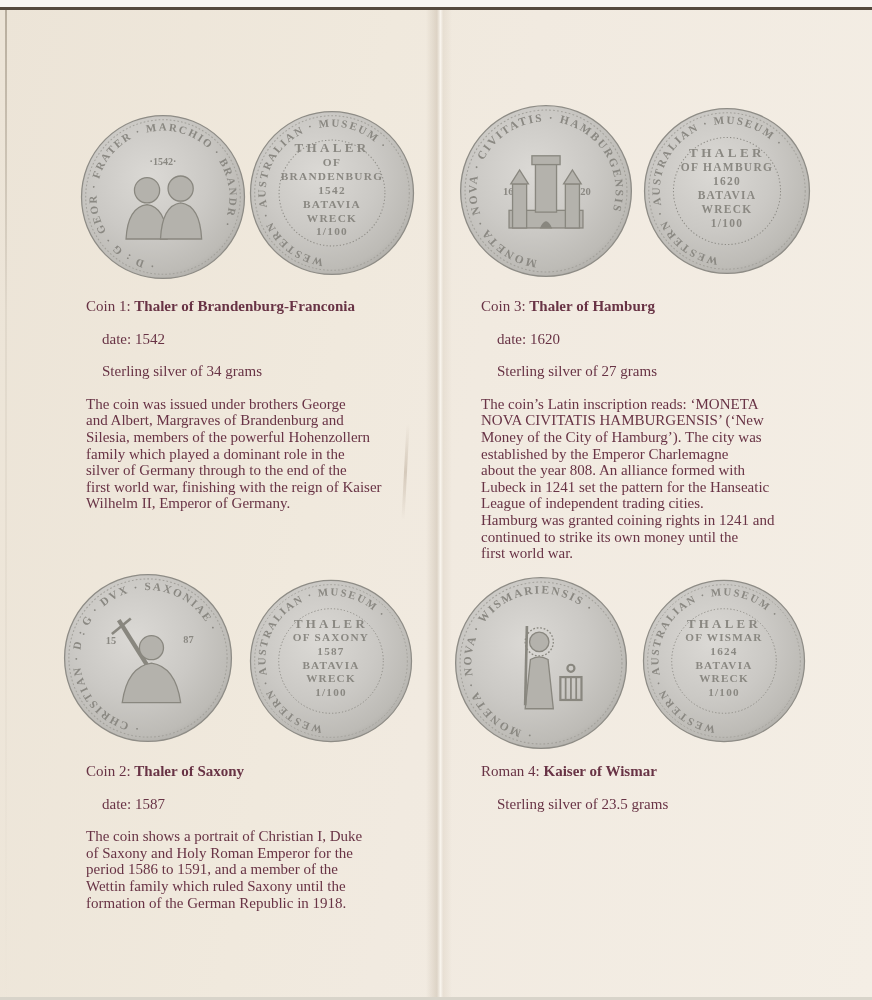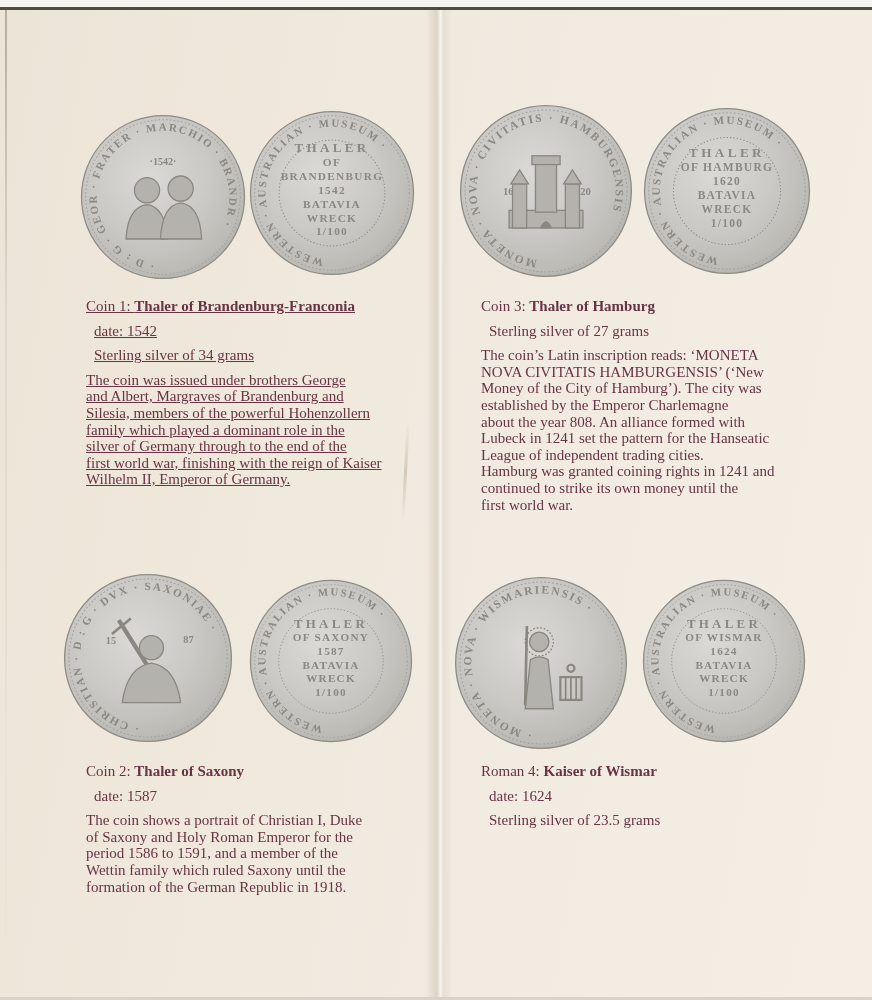--- a/index.html
+++ b/index.html
@@ -34,23 +34,23 @@
     font-size:13.5px;letter-spacing:1.5px;fill:#8a8882;text-anchor:middle;
   }
   .coin-center text:first-child{font-size:15.5px;letter-spacing:4px;}
   .mark{font-family:"Liberation Serif","DejaVu Serif",serif;font-weight:bold;font-size:12px;fill:#8a8882;text-anchor:middle;}
   .motif{fill:#b4b2ac;stroke:#89877f;stroke-width:1.5;}
   .motif line{stroke:#89877f;}
   
   .coin-text{position:absolute;color:#683345;font-size:15px;line-height:16.6px;}
   .coin-text .head{margin:0;}
   .coin-text .head b{font-weight:bold;}
-  .coin-text .meta{margin:8px;}
+  .coin-text .meta{margin:16px;}
   .coin-text .body{margin:6px 0 0 0;white-space:pre-line;}
-  #text1{left:86px;top:298px;width:342px;text-decoration:underline;}
+  #text1{left:86px;top:298px;width:342px;}
   #text3{left:481px;top:298px;width:344px;}
   #text2{left:86px;top:763px;width:342px;}
   #text4{left:481px;top:763px;width:344px;}
   #coin1-obv{left:79px;top:113px;width:168px;height:168px;}
   #coin1-rev{left:248px;top:109px;width:168px;height:168px;}
   #coin3-obv{left:458px;top:103px;width:176px;height:176px;}
   #coin3-rev{left:642px;top:106px;width:170px;height:170px;}
   #coin2-obv{left:62px;top:572px;width:172px;height:172px;}
   #coin2-rev{left:248px;top:578px;width:166px;height:166px;}
   #coin4-obv{left:453px;top:575px;width:176px;height:176px;}
@@ -260,20 +260,21 @@
 Silesia, members of the powerful Hohenzollern
 family which played a dominant role in the
 silver of Germany through to the end of the
 first world war, finishing with the reign of Kaiser
 Wilhelm II, Emperor of Germany.</p>
   </div>
 
   
   <div class="coin-text" id="text3">
     <p class="head"><span>Coin 3: </span><b>Thaler of Hamburg</b></p>
+    <p class="meta">date: 1620</p>
     <p class="meta">Sterling silver of 27 grams</p>
     <p class="body">The coin’s Latin inscription reads: ‘MONETA
 NOVA CIVITATIS HAMBURGENSIS’ (‘New
 Money of the City of Hamburg’). The city was
 established by the Emperor Charlemagne
 about the year 808. An alliance formed with
 Lubeck in 1241 set the pattern for the Hanseatic
 League of independent trading cities.
 Hamburg was granted coining rights in 1241 and
 continued to strike its own money until the
@@ -287,16 +288,15 @@
     <p class="body">The coin shows a portrait of Christian I, Duke
 of Saxony and Holy Roman Emperor for the
 period 1586 to 1591, and a member of the
 Wettin family which ruled Saxony until the
 formation of the German Republic in 1918.</p>
   </div>
 
   
   <div class="coin-text" id="text4">
     <p class="head"><span>Roman 4: </span><b>Kaiser of Wismar</b></p>
-    <p class="meta">date: 1624</p>
     <p class="meta">Sterling silver of 23.5 grams</p>
   </div>
 </div>
 
 </body></html>

